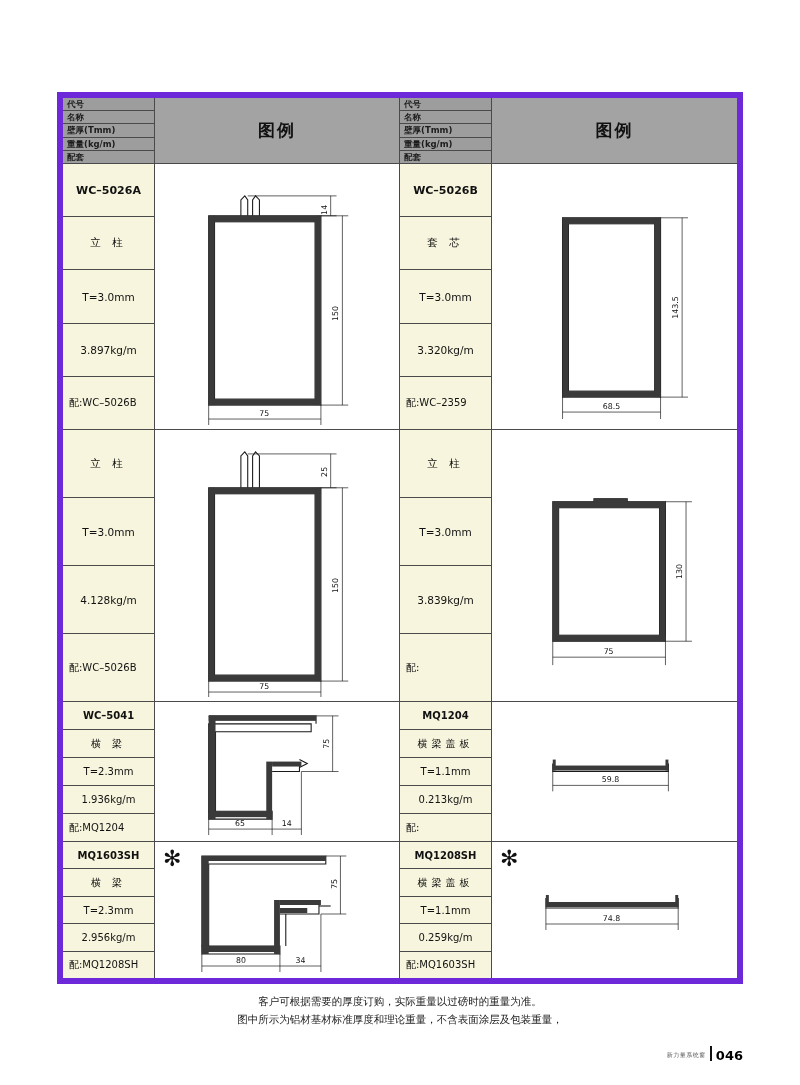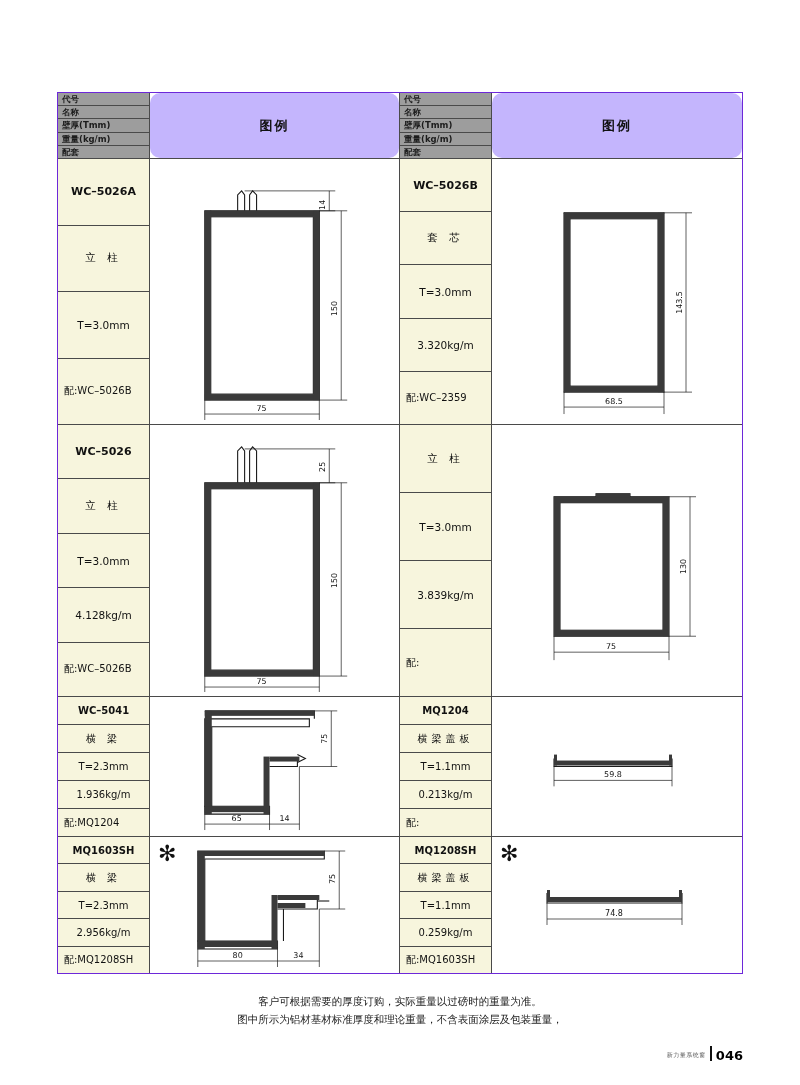--- a/index.html
+++ b/index.html
@@ -12,21 +12,21 @@
     overflow:hidden;
   }
   .page{
     position:absolute;left:0;top:0;width:800px;height:1085px;
     background:#fff;
   }
   .sheet{
     position:absolute;
     left:57px;top:92px;
     width:686px;
-    border:1px solid #6d28d9;
+    border:6px solid #6d28d9;
     box-sizing:border-box;
     display:flex;
   }
   .col{
     width:50%;
     box-sizing:border-box;
     display:flex;
     flex-direction:column;
   }
   .col.left{border-right:1px solid #4a4a4a;}
@@ -51,23 +51,23 @@
     font-size:8.5px;
     line-height:1;
     color:#1c1c1c;
     padding:2px 0 0 4px;
     box-sizing:border-box;
     font-weight:bold;
   }
   .hdr-labels div:last-child{border-bottom:none;}
   .hdr-fig{
     flex:1;
-    background:#c4b5fd;
+    background:#a3a3a3;
     display:flex;align-items:center;justify-content:center;
-    font-size:13px;font-weight:bold;letter-spacing:2px;border-radius:10px;
+    font-size:17px;font-weight:bold;letter-spacing:2px;
   }
 
   
   .row{
     display:flex;
     border-bottom:1px solid #4a4a4a;
     box-sizing:border-box;
   }
   .row:last-child{border-bottom:none;}
   .info{
@@ -159,20 +159,21 @@
           <div>配套</div>
         </div>
         <div class="hdr-fig">图例</div>
       </div>
 
       <div class="row r1">
         <div class="info">
           <div class="cell code">WC–5026A</div>
           <div class="cell name">立 柱</div>
           <div class="cell">T=3.0mm</div>
+          <div class="cell">3.897kg/m</div>
           <div class="cell pair">配:WC–5026B</div>
         </div>
         <div class="fig">
           <svg class="sv" viewBox="0 0 250 266" preserveAspectRatio="none">
             <g stroke="#1a1a1a" fill="none" stroke-width="1.1">
 
               <rect x="55" y="52" width="115" height="190"></rect>
               <rect x="61" y="58" width="103" height="178"></rect>
 
               <path d="M88 52 L88 36 L92 32 L95 36 L95 52"></path>
@@ -202,21 +203,20 @@
               <text x="176" y="46" transform="rotate(-90 176 46)" text-anchor="middle">14</text>
               <text x="188" y="150" transform="rotate(-90 188 150)" text-anchor="middle">150</text>
               <text x="112" y="253" text-anchor="middle">75</text>
             </g>
           </svg>
         </div>
       </div>
 
       <div class="row r2">
         <div class="info">
-          <div class="cell code">WC–5026</div>
           <div class="cell name">立 柱</div>
           <div class="cell">T=3.0mm</div>
           <div class="cell">4.128kg/m</div>
           <div class="cell pair">配:WC–5026B</div>
         </div>
         <div class="fig">
           <svg class="sv" viewBox="0 0 250 272" preserveAspectRatio="none">
             <g stroke="#1a1a1a" fill="none" stroke-width="1.1">
               <rect x="55" y="58" width="115" height="194"></rect>
               <rect x="61" y="64" width="103" height="182"></rect>

